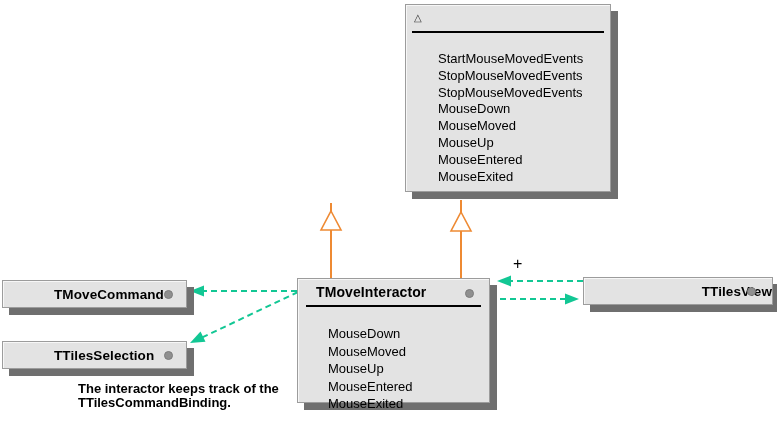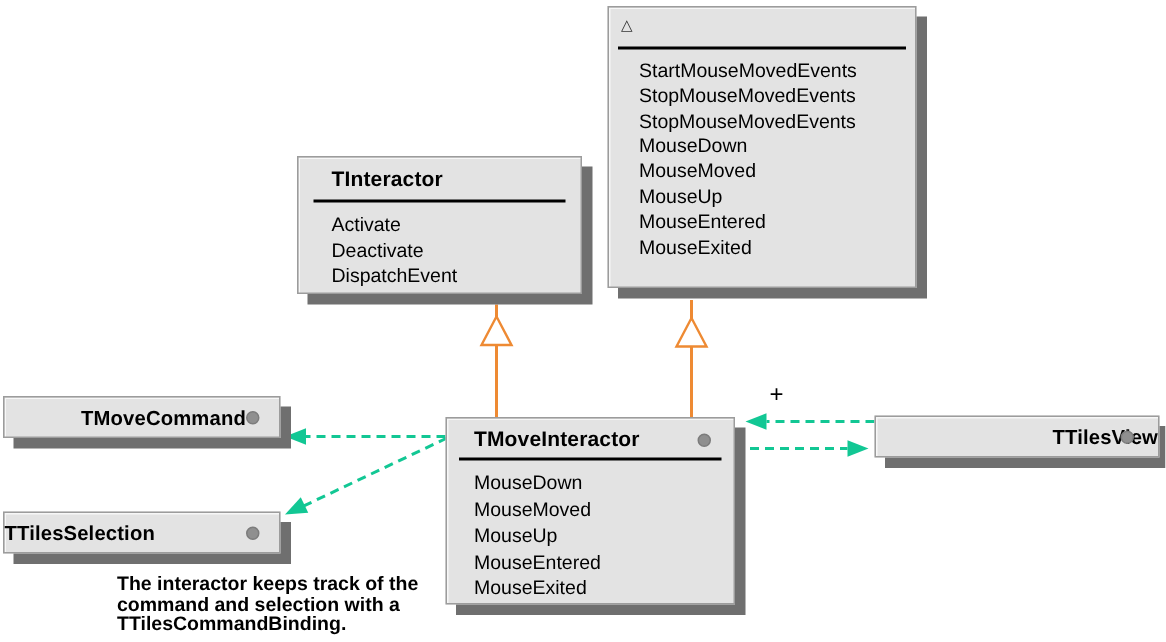--- a/index.html
+++ b/index.html
@@ -11,21 +11,21 @@
   .classbox{
     position:absolute;background:#e3e3e3;border:1px solid #9c9c9c;
     box-shadow:7px 7px 0 0 #6f6f6f, inset 1px 1px 0 0 #f7f7f7;
     box-sizing:border-box;
   }
   .titlerow{display:flex;align-items:center;position:relative;}
   .big .titlerow{height:26px;}
   .title{font-weight:bold;font-size:14px;letter-spacing:0.1px;white-space:nowrap;}
   .abstract-marker{font-size:10px;color:#333;margin:0 7px 0 8px;line-height:1;}
   .sep{height:2px;background:#000;}
-  .methods{list-style:none;margin:0;padding:6px 0 0 20px;font-size:13px;}
+  .methods{list-style:none;margin:12px;padding:6px 0 0 20px;font-size:13px;}
   .methods li{white-space:nowrap;}
   .dot{
     position:absolute;width:9px;height:9px;border-radius:50%;
     background:#8f8f8f;border:1px solid #7c7c7c;box-sizing:border-box;
   }
   .smallbox{display:flex;align-items:center;}
   .smallbox .title{font-size:13.5px;}
   .caption{position:absolute;left:78px;top:382px;font-size:13px;line-height:13.5px;font-weight:bold;}
   .plus-label{position:absolute;left:513px;top:255px;font-size:16px;font-weight:normal;}
 </style>
@@ -77,63 +77,51 @@
       <li>StopMouseMovedEvents</li>
       <li>StopMouseMovedEvents</li>
       <li>MouseDown</li>
       <li>MouseMoved</li>
       <li>MouseUp</li>
       <li>MouseEntered</li>
       <li>MouseExited</li>
     </ul>
   </div>
 
-  <div class="classbox big" style="left:198px;top:104px;width:190px;height:92px;">
-    <div class="titlerow" style="height:28px;">
-      <span class="title" style="margin-left:22px;">TInteractor</span>
-    </div>
-    <div class="sep" style="margin:0 10px;"></div>
-    <ul class="methods" style="line-height:17px;padding-left:22px;">
-      <li>Activate</li>
-      <li>Deactivate</li>
-      <li>DispatchEvent</li>
-    </ul>
-  </div>
 
   <div class="classbox big" style="left:297px;top:278px;width:193px;height:125px;">
     <div class="titlerow">
       <span class="title" style="margin-left:18px;text-align:right;">TMoveInteractor</span>
       <span class="dot" style="right:15px;top:10px;"></span>
     </div>
     <div class="sep" style="margin:0 8px;"></div>
     <ul class="methods" style="line-height:17.5px;padding-left:18px;">
       <li>MouseDown</li>
       <li>MouseMoved</li>
       <li>MouseUp</li>
       <li>MouseEntered</li>
       <li>MouseExited</li>
     </ul>
   </div>
 
-  <div class="classbox smallbox" style="left:2px;top:264px;width:185px;height:28px;padding-left:51px;">
+  <div class="classbox smallbox" style="left:2px;top:280px;width:185px;height:28px;padding-left:51px;">
     <span class="title">TMoveCommand</span>
     <span class="dot" style="right:13px;top:9px;"></span>
   </div>
 
-  <div class="classbox smallbox" style="left:2px;top:341px;width:185px;height:28px;">
+  <div class="classbox smallbox" style="left:2px;top:341px;width:185px;height:28px;padding-left:51px;">
     <span class="title">TTilesSelection</span>
     <span class="dot" style="right:13px;top:9px;"></span>
   </div>
 
   <div class="classbox smallbox" style="left:583px;top:277px;width:190px;height:28px;padding-left:28px;justify-content:flex-end;">
     <span class="title">TTilesView</span>
     <span class="dot" style="right:16px;top:9px;"></span>
   </div>
 
   <div class="plus-label">+</div>
 
   <div class="caption">
     <div>The interactor keeps track of the</div>
-    <div>command and selection with a</div>
     <div>TTilesCommandBinding.</div>
   </div>
 
 </div>
 
 </body></html>

